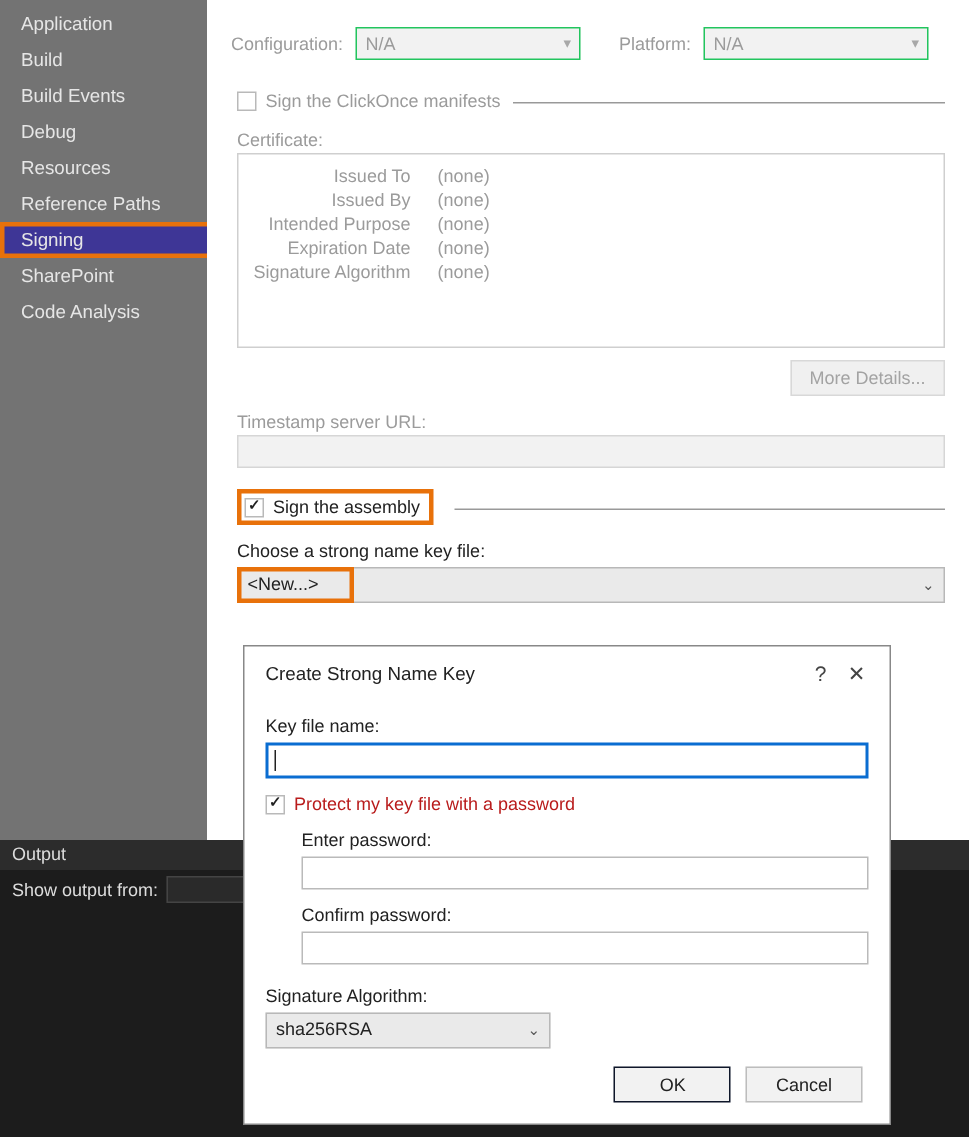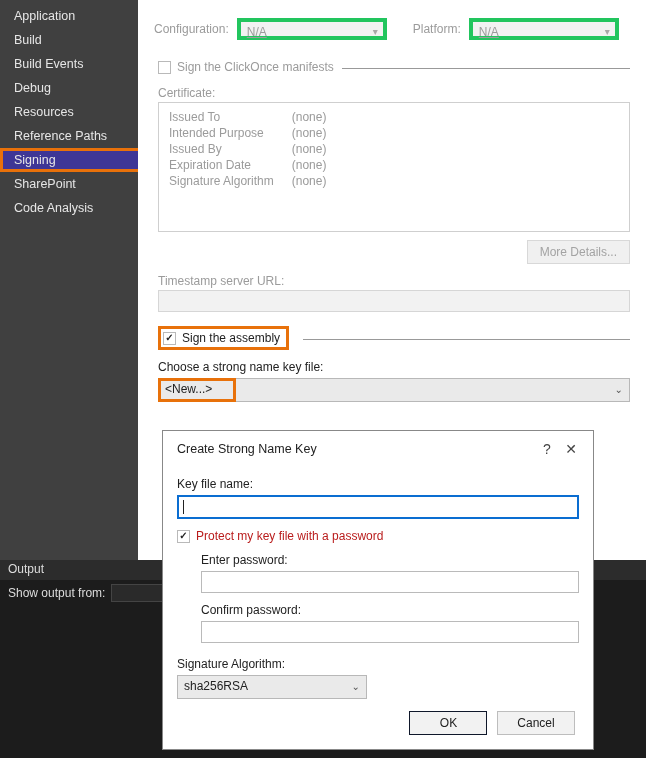--- a/index.html
+++ b/index.html
@@ -1,31 +1,31 @@
 <!DOCTYPE html>
 <html><head>
 <meta charset="utf-8">
 <style>
   * { box-sizing: border-box; font-family: "Segoe UI", Arial, sans-serif; }
   body { margin:0; width:646px; height:758px; background:#fff; overflow:hidden; font-size:12px; color:#222;}
-  .sidebar { position:absolute; left:0; top:0; width:150px; height:758px; background:#404040; padding-top:4px;}
+  .sidebar { position:absolute; left:0; top:0; width:150px; height:758px; background:#737373; padding-top:4px;}
   .sidebar-item { color:#e6e6e6; padding:5px 8px 5px 14px; cursor:pointer; font-size:12.5px;}
   .sidebar-item.selected { background:#3e3696; border:3px solid #e8710a; padding:2px 5px 2px 11px;}
   .main { position:absolute; left:138px; top:0; right:0; height:758px; background:#fff; }
   .config-row { display:flex; align-items:center; padding:18px 16px 10px 16px; color:#9b9b9b; font-size:12px; gap:8px;}
-  .combo-disabled { background:#f2f2f2; border:4px solid #22c55e; height:22px; width:150px; padding:3px 6px; color:#9b9b9b; position:relative;text-decoration:underline;}
+  .combo-disabled { background:#f2f2f2; border:1px solid #22c55e; height:22px; width:150px; padding:3px 6px; color:#9b9b9b; position:relative;}
   .combo-disabled.sm { width:150px;}
   .combo-disabled .chev { position:absolute; right:5px; top:4px; color:#a8a8a8; font-size:10px;}
   .section { padding:4px 16px 0 20px;}
   .check-row { display:flex; align-items:center; gap:6px; color:#9b9b9b; margin:6px 0;}
   .check-row.enabled { color:#b91c1c;}
   .chk { width:13px; height:13px; border:1px solid #b9b9b9; background:#fff; display:inline-flex; align-items:center; justify-content:center; font-size:10px; line-height:1;}
   .chk.checked::after { content:"✓"; color:#222; font-weight:bold;}
   .label-grey { color:#9b9b9b; margin:6px 0 2px 0;}
-  .cert-box { border:1px solid #cfcfcf; background:#fff; height:130px; padding:6px 10px; color:#9b9b9b; position:relative;}
+  .cert-box { border:1px solid #cfcfcf; background:#fff; height:130px; padding:6px 10px; color:#9b9b9b; position:relative;text-align:right;}
   .cert-box table { border-collapse:collapse; font-size:12px; color:#9b9b9b;}
   .cert-box td { padding:1px 18px 1px 0;}
   .btn-disabled { display:inline-block; border:1px solid #d8d8d8; background:#f0f0f0; color:#a3a3a3; padding:4px 12px; min-width:88px; text-align:center;}
   .rightal { text-align:right; margin-top:8px;}
   .input-disabled { width:100%; height:22px; border:1px solid #d6d6d6; background:#f2f2f2;}
   .assembly-row { display:flex; align-items:center; gap:6px; margin-top:14px;justify-content:space-between;}
   .highlight-box { border:3px solid #e8710a; padding:2px 6px 2px 2px; display:inline-flex; align-items:center; gap:6px;}
   .hr-line { border-top:1px solid #999; flex:1; margin-left:8px; height:1px; margin-top:2px;}
   .field-label { color:#222; margin:10px 0 4px 0;}
   .dropdown-open { border:1px solid #b8b8b8; background:#eaeaea; height:24px; width:100%; padding:3px 6px; position:relative; color:#222;}
@@ -84,25 +84,25 @@
 
     <div class="label-grey">Certificate:</div>
     <div class="cert-box">
       <table>
         <tbody>
             <tr>
               <td>Issued To</td>
               <td>(none)</td>
             </tr>
         <tr>
-              <td>Intended Purpose</td>
+              <td>Issued By</td>
               <td>(none)</td>
             </tr>
         <tr>
-              <td>Issued By</td>
+              <td>Intended Purpose</td>
               <td>(none)</td>
             </tr>
         <tr>
               <td>Expiration Date</td>
               <td>(none)</td>
             </tr>
         <tr>
               <td>Signature Algorithm</td>
               <td>(none)</td>
             </tr>

